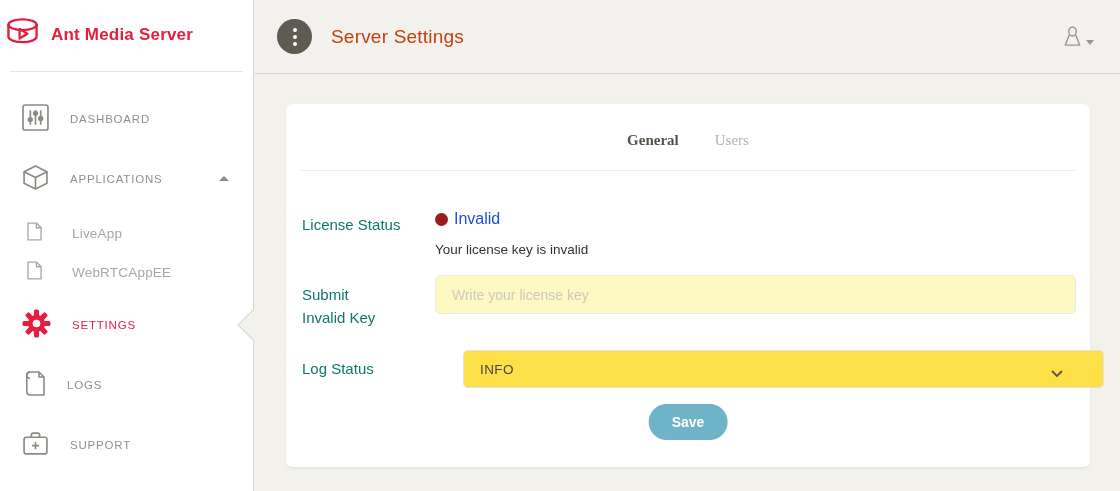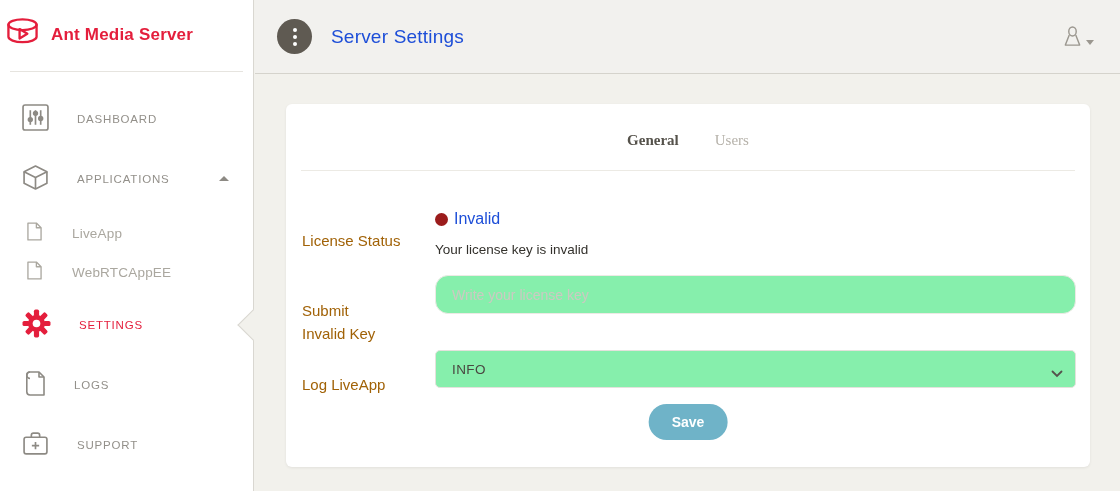--- a/index.html
+++ b/index.html
@@ -15,21 +15,21 @@
     position: absolute; left: 0; top: 0; width: 254px; height: 491px;
     background: #ffffff; border-right: 1px solid #d9d7d1; z-index: 1;
   }
   .logo-row {
     position: absolute; left: 4px; top: 16px; display: flex; align-items: center; gap: 10px;
   }
   .brand-name { color: #e41e3c; font-size: 17px; font-weight: 600; letter-spacing: 0.2px; }
   .logo-divider { position: absolute; left: 10px; right: 10px; top: 71px; border-top: 1px solid #e6e4df; }
   .nav-item {
     position: absolute; left: 0; width: 100%; height: 34px;
-    display: flex; align-items: center; gap: 28px; padding-left: 22px; cursor: pointer;
+    display: flex; align-items: center; gap: 21px; padding-left: 22px; cursor: pointer;
   }
   .nav-item .label { font-size: 11.5px; letter-spacing: 0.8px; color: #93908a; font-weight: 500; }
   .nav-item.active .label { color: #e41e3c; }
   .nav-sub { padding-left: 27px; gap: 30px; height: 26px; }
   .nav-sub .label { font-size: 13.5px; letter-spacing: 0.2px; color: #aaa79f; font-weight: 400; }
   .caret-up {
     position: absolute; right: 24px; top: 14px; width: 0; height: 0;
     border-left: 5px solid transparent; border-right: 5px solid transparent;
     border-bottom: 5px solid #8d8a84;
   }
@@ -43,56 +43,56 @@
     position: absolute; left: 255px; top: 0; width: 865px; height: 74px;
     background: #f2f1ee; border-bottom: 1px solid #d5d3cc;
     display: flex; align-items: center;
   }
   .kebab-btn {
     width: 35px; height: 35px; border-radius: 50%; background: #5f5a52; border: none;
     margin-left: 22px; display: flex; flex-direction: column; align-items: center;
     justify-content: center; gap: 3px; cursor: pointer;
   }
   .kebab-btn i { width: 4px; height: 4px; border-radius: 50%; background: #ffffff; }
-  .page-title { margin-left: 19px; font-size: 19px; color: #1d4ed8; font-weight: 500; letter-spacing: 0.2px; }
+  .page-title { margin-left: 19px; font-size: 19px; color: #c2410c; font-weight: 500; letter-spacing: 0.2px; }
   .user-menu {
     position: absolute; right: 26px; top: 25px; display: flex; align-items: center; gap: 3px; cursor: pointer;
   }
   .caret-down {
     width: 0; height: 0; margin-top: 8px;
     border-left: 4px solid transparent; border-right: 4px solid transparent;
     border-top: 5px solid #9b978f;
   }
   
   .card {
     position: absolute; left: 286px; top: 104px; width: 804px; height: 363px;
     background: #ffffff; border-radius: 6px; box-shadow: 0 1px 3px rgba(0,0,0,0.07); z-index: 3;
   }
   .tabs { position: absolute; top: 28px; left: 0; width: 100%; display: flex; justify-content: center; gap: 36px; }
   .tab { font-size: 15px; background: none; border: none; cursor: pointer; font-family: Liberation Serif, serif; }
   .tab.active { color: #55524b; font-weight: 700; }
   .tab.inactive { color: #b5b1a9; font-weight: 400; }
   .tabs-divider { position: absolute; top: 66px; left: 15px; right: 15px; border-top: 1px solid #eceae4; }
-  .form-label { position: absolute; left: 16px; font-size: 15px; color: #a16207; font-weight: 500; line-height: 1.5; margin-top: 16px; }
+  .form-label { position: absolute; left: 16px; font-size: 15px; color: #0f766e; font-weight: 500; line-height: 1.5; }
   .status-line { position: absolute; left: 149px; top: 106px; display: flex; align-items: center; gap: 6px; }
   .status-dot { width: 13px; height: 13px; border-radius: 50%; background: #9b1c1c; }
   .status-value { font-size: 16px; color: #1d4ed8; }
   .status-message { position: absolute; left: 149px; top: 138px; font-size: 13.5px; color: #33312c; }
   .license-input {
     position: absolute; left: 149px; top: 171px; width: 641px; height: 39px;
-    background: #86efac; border: 1px solid #eceae5; border-radius: 13px;
+    background: #fef9c3; border: 1px solid #eceae5; border-radius: 5px;
     padding: 0 16px; font-size: 14px; color: #55524b; font-family: inherit; outline: none;
   }
   .license-input::placeholder { color: #ccc9c2; }
   .select-wrap { position: absolute; left: 149px; top: 246px; width: 641px; height: 38px; }
   .log-select {
-    width: 100%; height: 100%; background: #86efac; border: 1px solid #e4e2dc; border-radius: 5px;
+    width: 100%; height: 100%; background: #fde047; border: 1px solid #e4e2dc; border-radius: 5px;
     padding: 0 16px; font-size: 13.5px; color: #4a4741; letter-spacing: 0.4px;
     font-family: inherit; appearance: none; -webkit-appearance: none; -moz-appearance: none;
-    cursor: pointer; outline: none;
+    cursor: pointer; outline: none; margin-left: 28px;
   }
   .select-chevron { position: absolute; right: 13px; top: 14px; pointer-events: none; }
   .save-btn {
     position: absolute; left: 50%; transform: translateX(-50%); top: 300px;
     height: 36px; padding: 0 23px; border: none; border-radius: 18px;
     background: #6fb3c8; color: #ffffff; font-size: 14px; font-weight: 700;
     font-family: inherit; cursor: pointer;
   }
 </style>
 </head>
@@ -232,21 +232,21 @@
   <label class="form-label" style="top:110px">License Status</label>
   <div class="status-line">
     <span class="status-dot"></span>
     <span class="status-value">Invalid</span>
   </div>
   <div class="status-message">Your license key is invalid</div>
 
   <label class="form-label" style="top:180px; width:90px;">Submit Invalid Key</label>
   <input class="license-input" type="text" placeholder="Write your license key" style="">
 
-  <label class="form-label" style="top:254px">Log LiveApp</label>
+  <label class="form-label" style="top:254px">Log Status</label>
   <div class="select-wrap">
     <select class="log-select">
       <option>INFO</option>
     </select>
     <span class="select-chevron">
       <svg width="12" height="8" viewBox="0 0 12 8" fill="none" stroke="#55524c" stroke-width="1.8" stroke-linecap="round">
         <path d="M1.5 1.5 L6 6 L10.5 1.5"></path>
       </svg>
     </span>
   </div>

